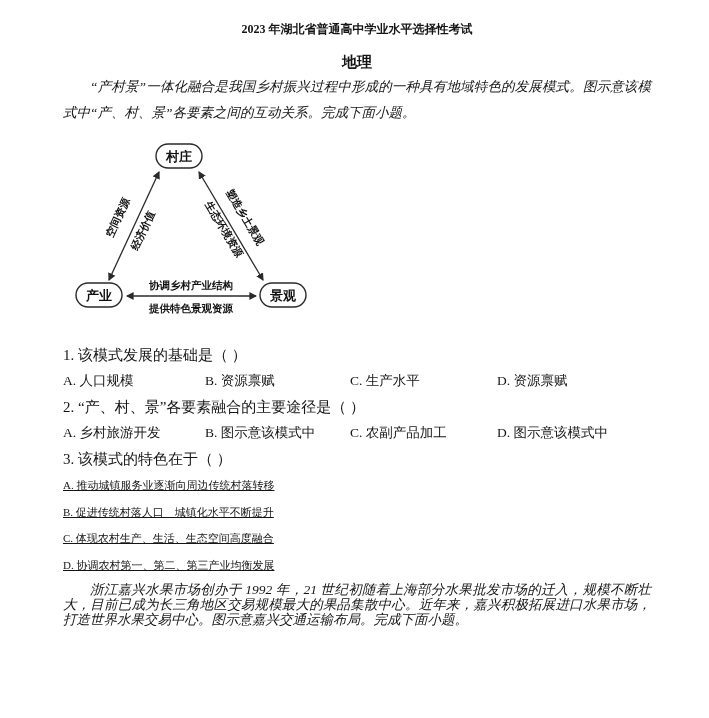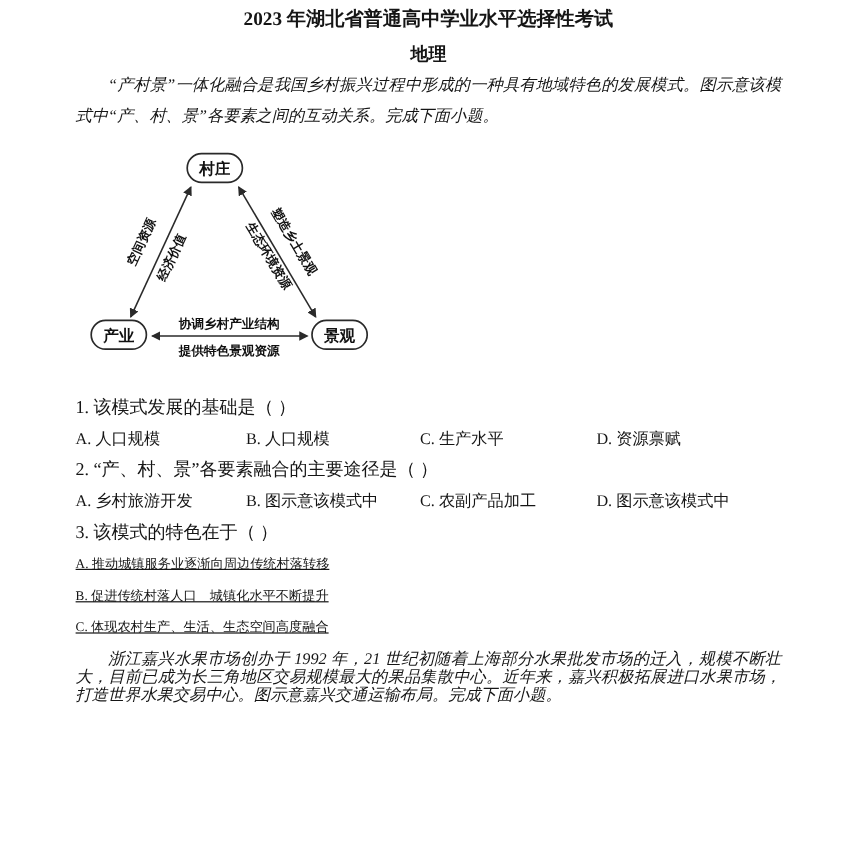--- a/index.html
+++ b/index.html
@@ -5,22 +5,22 @@
   html, body { margin: 0; padding: 0; }
   body {
     width: 709px; height: 718px;
     background: #ffffff;
     color: #151515;
     font-family: "Liberation Serif", "DejaVu Serif", serif;
     overflow: hidden;
   }
   .page { padding: 6px 58px 0 63px; }
   .title {
-    font-size: 16px; font-weight: 700; text-align: center;
-    line-height: 22px; margin: 0;
+    font-size: 12px; font-weight: 700; text-align: center;
+    line-height: 22px; margin: 12px;
   }
   .subject {
     font-size: 15px; font-weight: 700; text-align: center;
     line-height: 20px; margin: 8px 0 0;
   }
   .section-heading {
     font-size: 14px; font-weight: 700; line-height: 24px;
     margin: 10px 0 0; text-align: justify;
   }
   .para {
@@ -84,21 +84,21 @@
       <text class="edge-label" transform="translate(167,81) rotate(59)" text-anchor="middle">塑造乡土景观</text>
       <text class="edge-label" x="116" y="151" text-anchor="middle">协调乡村产业结构</text>
       <text class="edge-label" x="116" y="174" text-anchor="middle">提供特色景观资源</text>
     </svg>
   </div>
 
   <div class="question">
     <p class="stem">1. 该模式发展的基础是（ ）</p>
     <div class="options-row">
       <span class="opt">A. 人口规模</span>
-      <span class="opt">B. 人口规模</span>
+      <span class="opt">B. 资源禀赋</span>
       <span class="opt">C. 生产水平</span>
       <span class="opt">D. 资源禀赋</span>
     </div>
   </div>
 
   <div class="question">
     <p class="stem">2. “产、村、景”各要素融合的主要途径是（ ）</p>
     <div class="options-row">
       <span class="opt">A. 乡村旅游开发</span>
       <span class="opt">B. 图示意该模式中</span>
@@ -106,18 +106,19 @@
       <span class="opt">D. 图示意该模式中</span>
     </div>
   </div>
 
   <div class="question">
     <p class="stem">3. 该模式的特色在于（ ）</p>
     <div class="options-stacked">
       <span class="opt">A. 推动城镇服务业逐渐向周边传统村落转移</span>
       <span class="opt">B. 促进传统村落人口　城镇化水平不断提升</span>
       <span class="opt">C. 体现农村生产、生活、生态空间高度融合</span>
+      <span class="opt">D. 协调农村第一、第二、第三产业均衡发展</span>
     </div>
   </div>
 
   <p class="para closing">浙江嘉兴水果市场创办于 1992 年，21 世纪初随着上海部分水果批发市场的迁入，规模不断壮大，目前已成为长三角地区交易规模最大的果品集散中心。近年来，嘉兴积极拓展进口水果市场，打造世界水果交易中心。图示意嘉兴交通运输布局。完成下面小题。</p>
 
 </div>
 
 </body></html>

